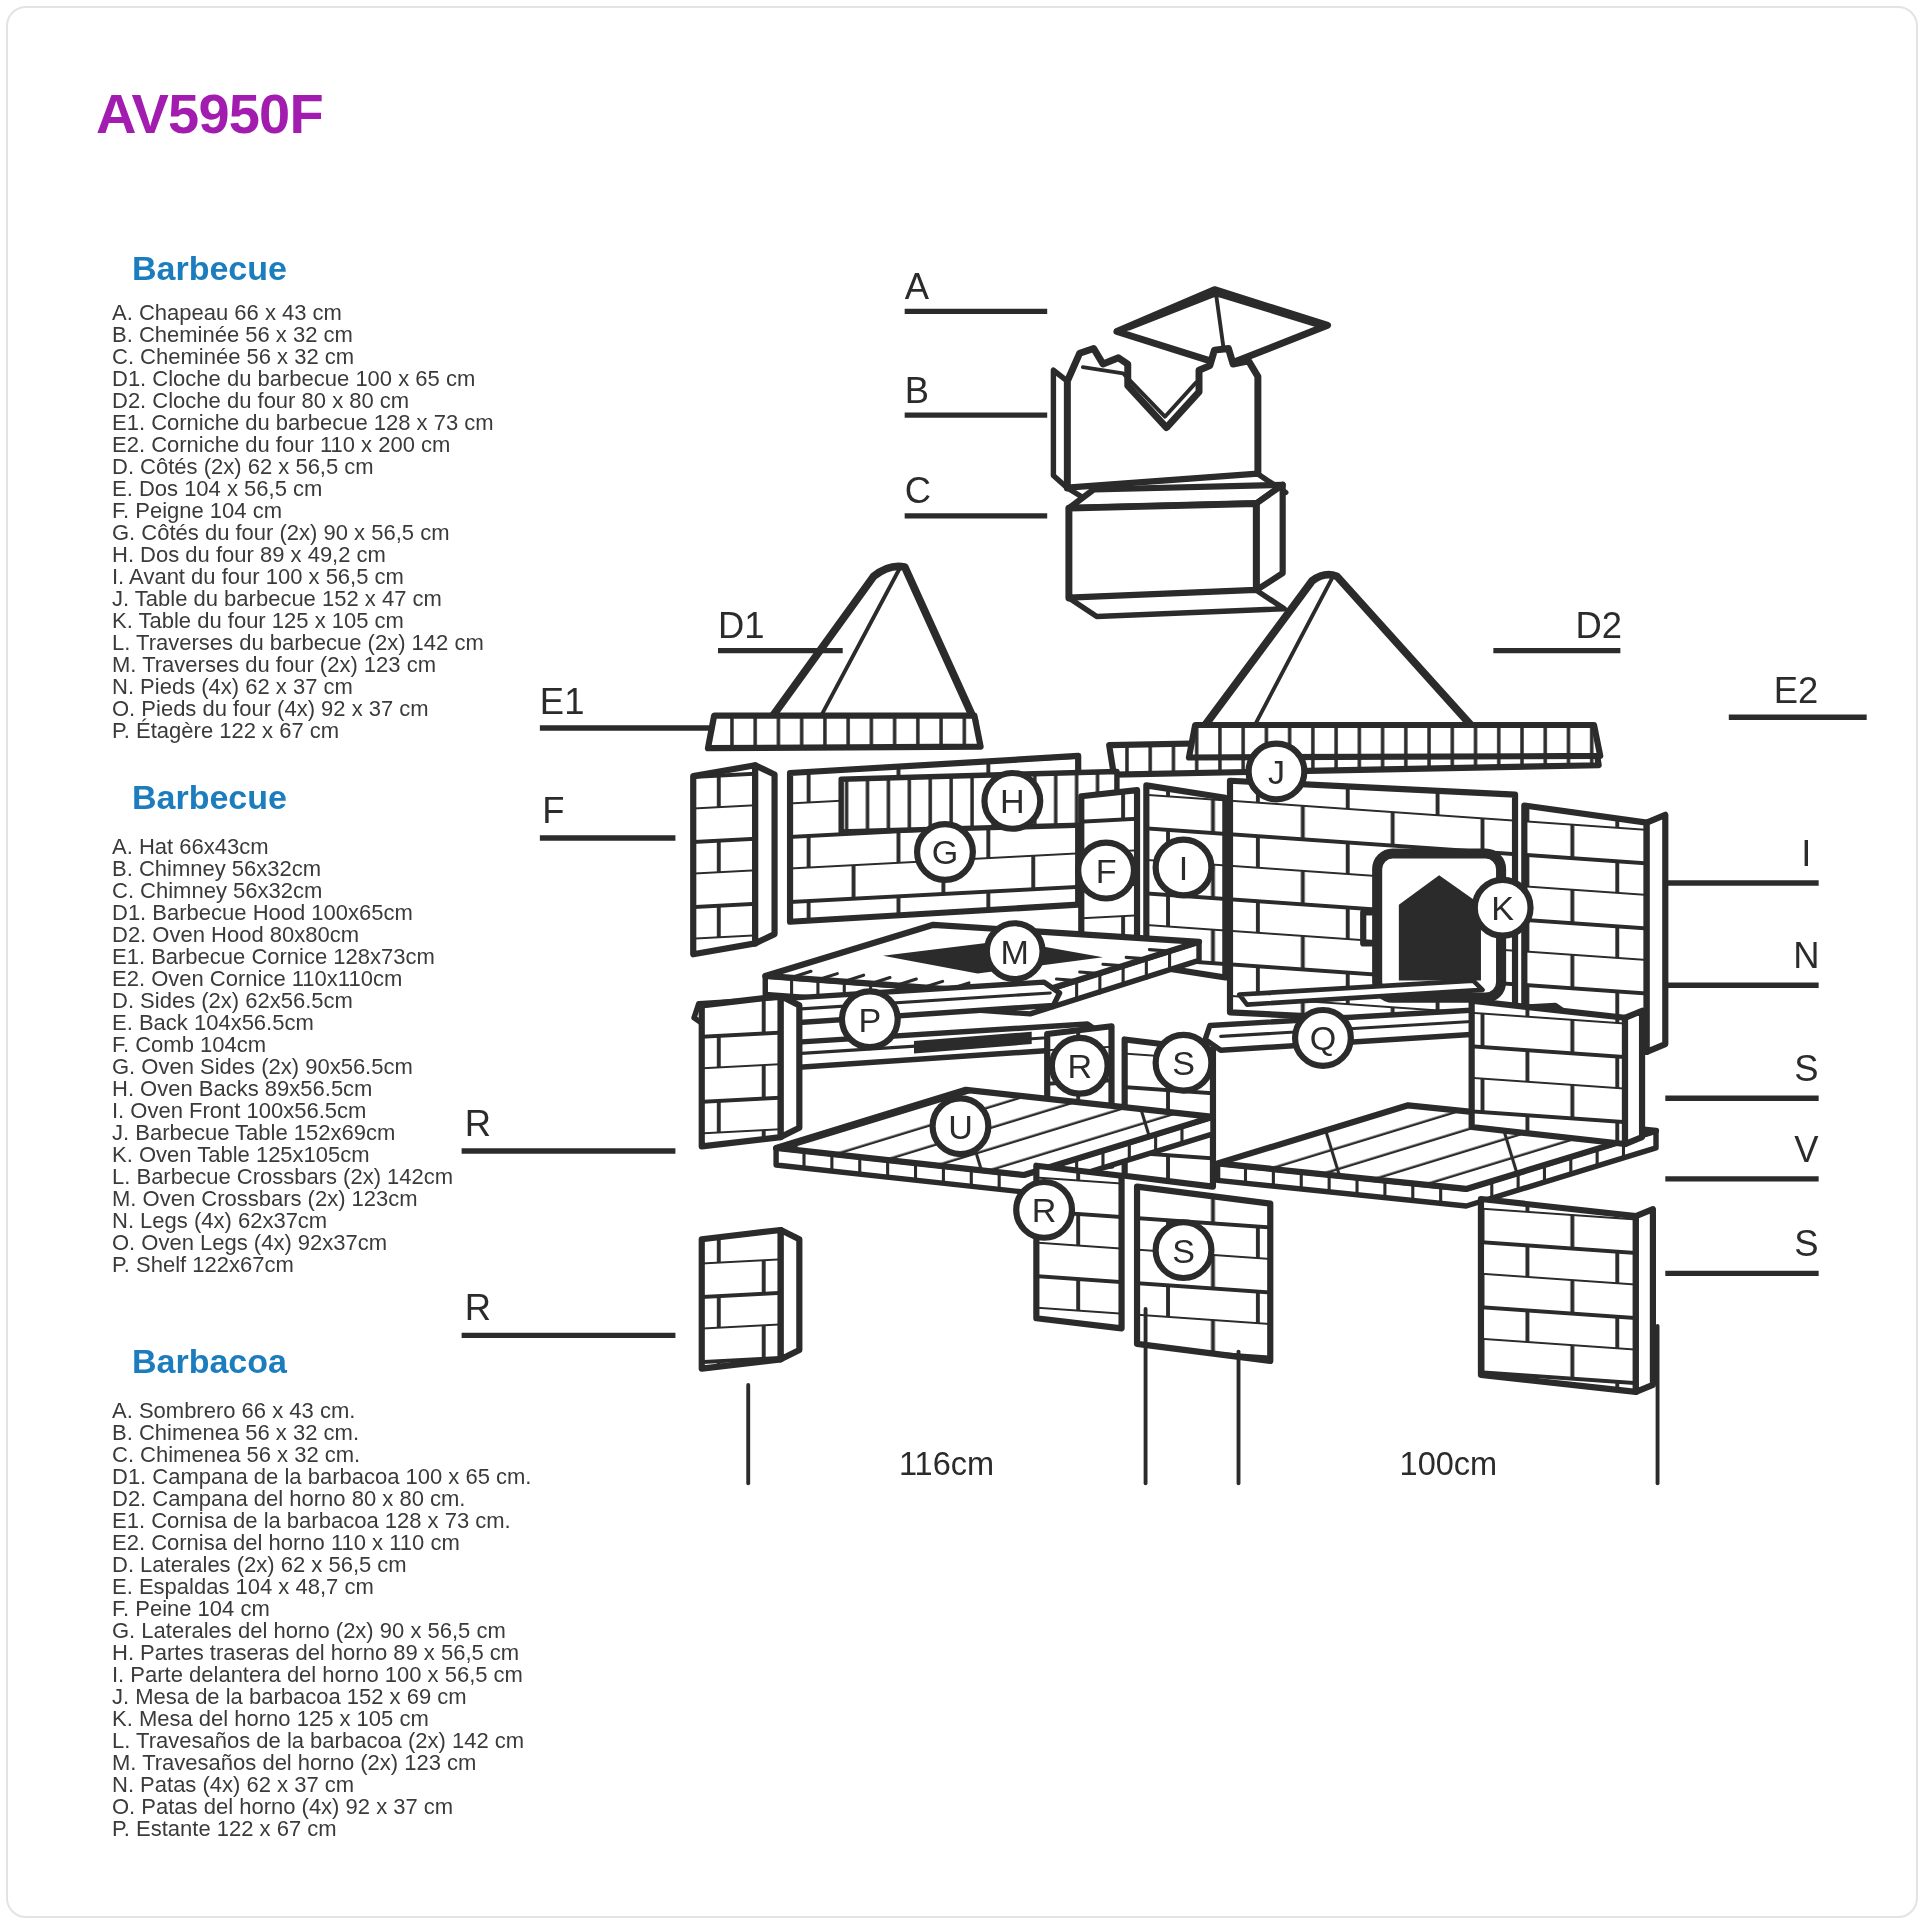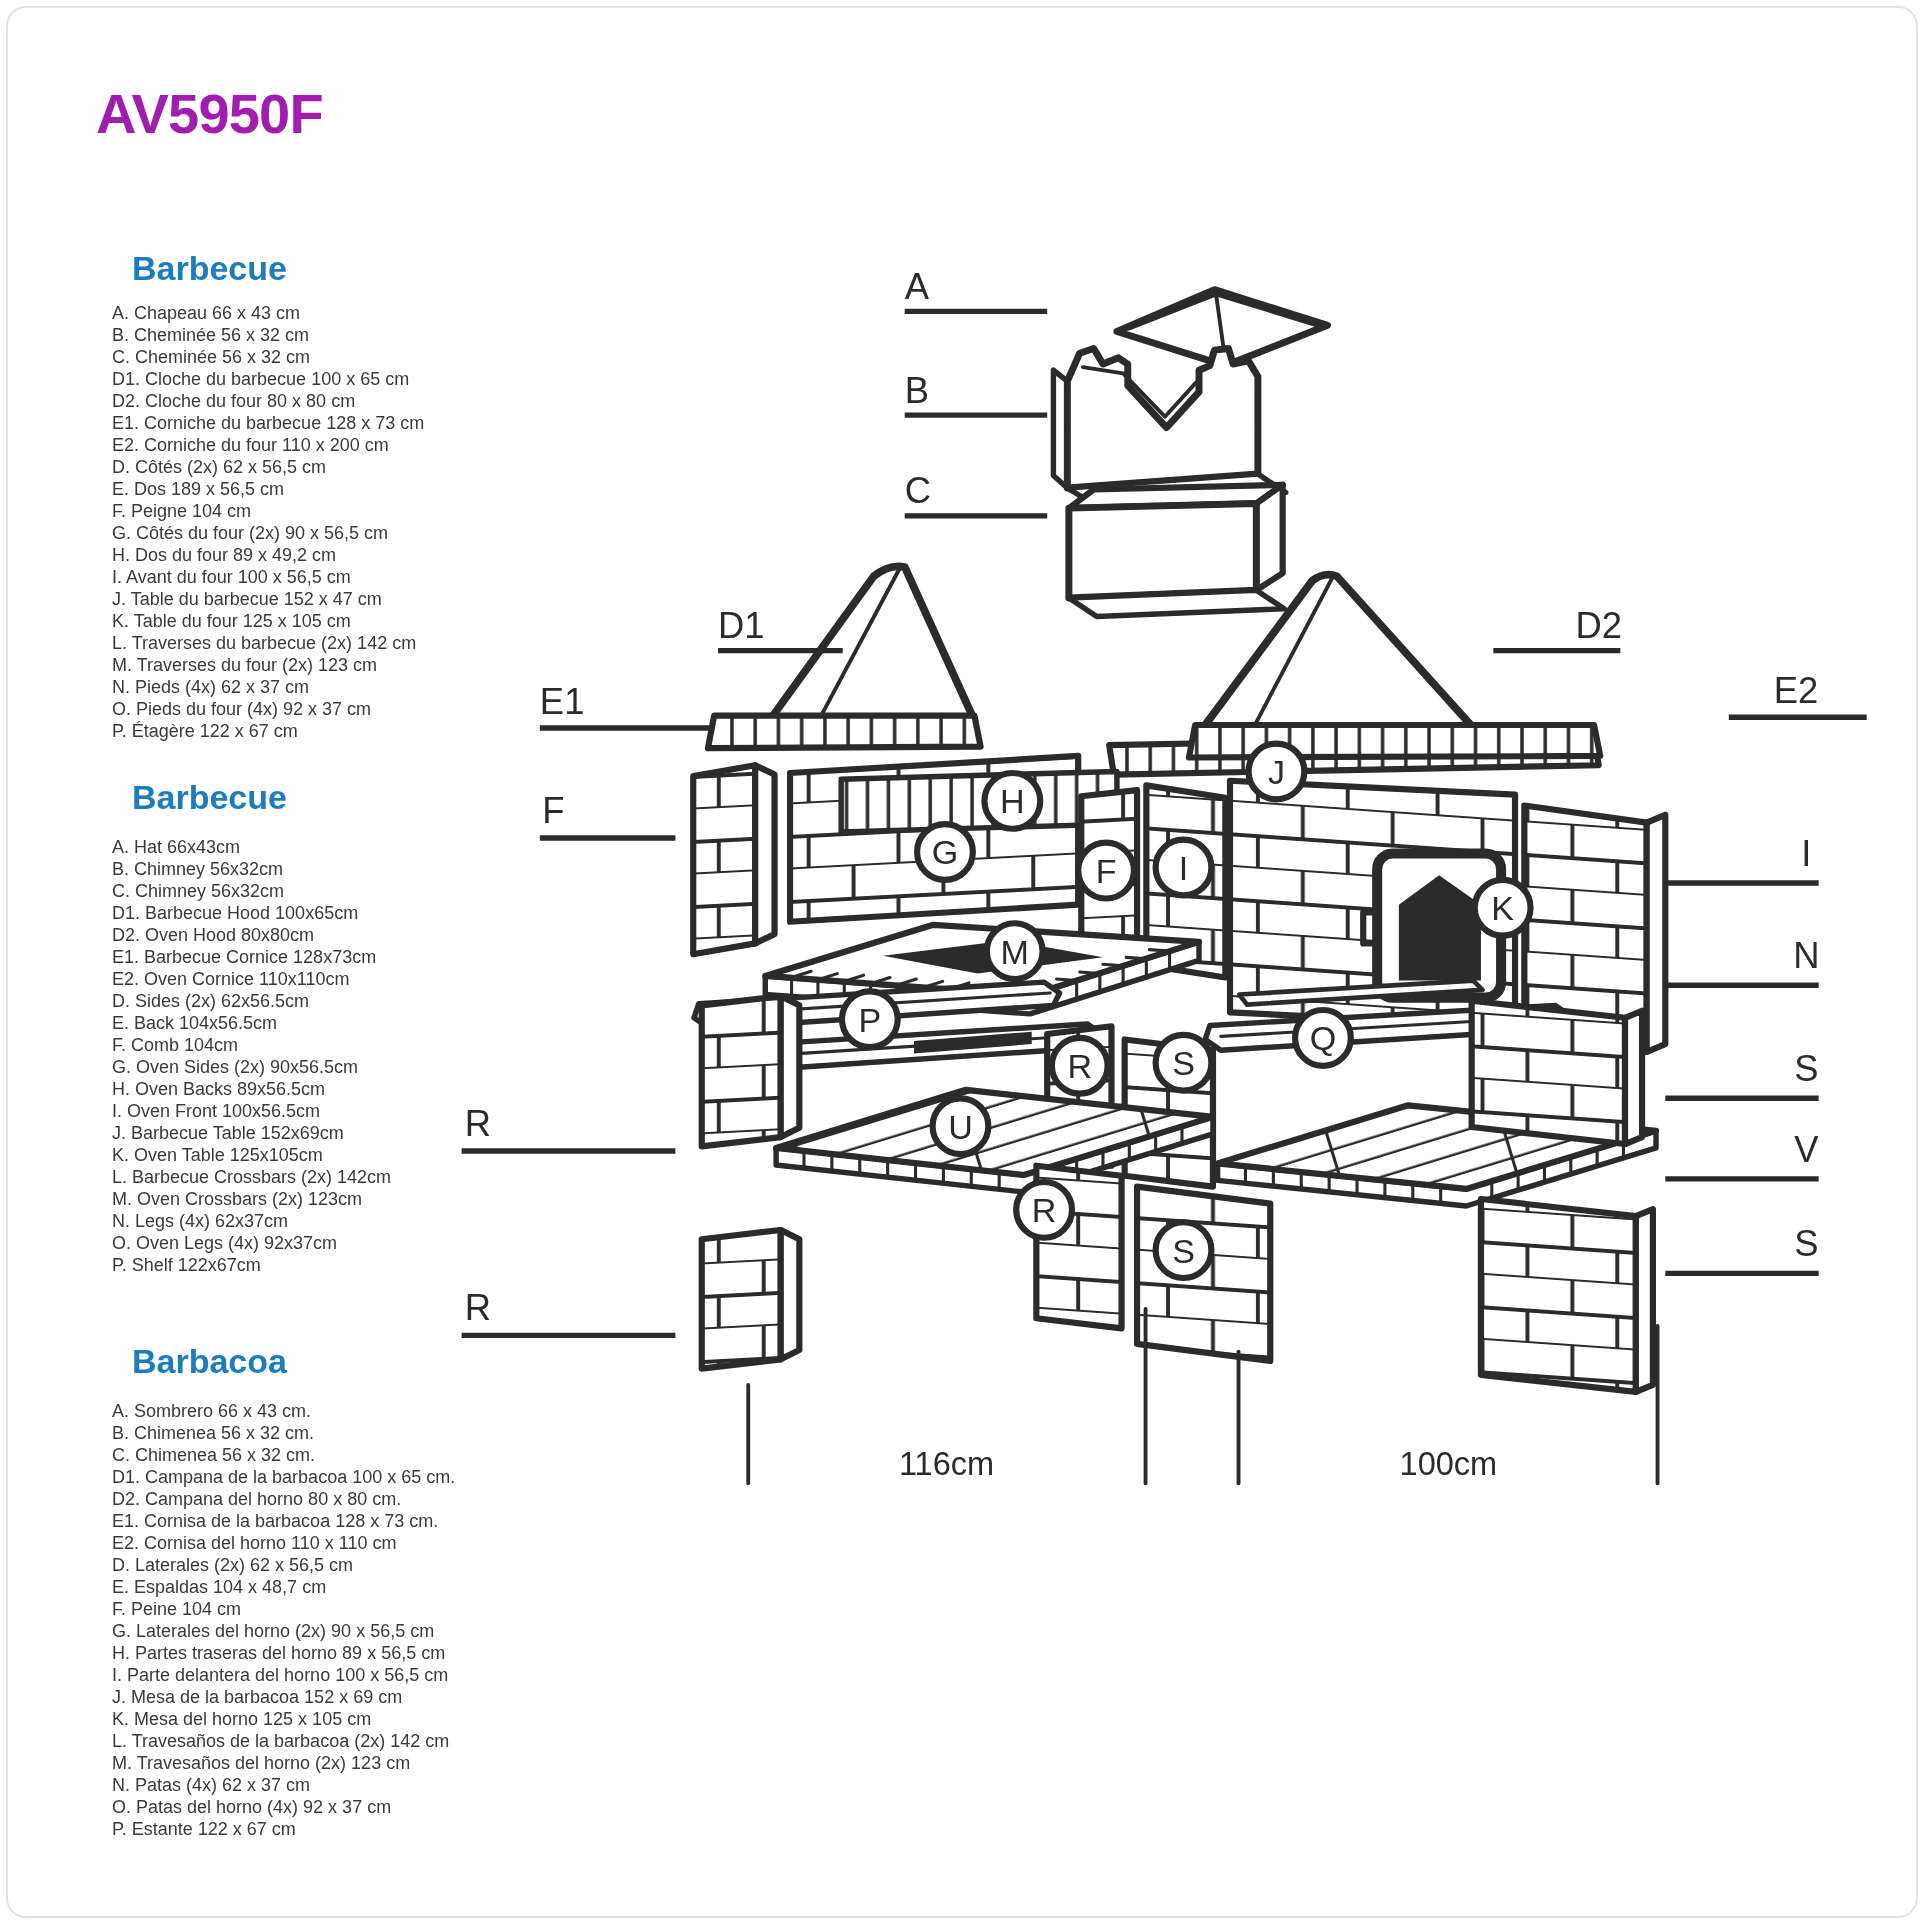--- a/index.html
+++ b/index.html
@@ -4,21 +4,21 @@
 <style>
   html,body{margin:0;padding:0;background:#fff;}
   body{width:1924px;height:1924px;position:relative;overflow:hidden;
        font-family:"Liberation Sans",sans-serif;color:#3a3a3a;}
   .frame{position:absolute;left:6.2px;top:6.2px;right:6.2px;bottom:6.2px;
          border:2.3px solid #e3e3e3;border-radius:20px;pointer-events:none;}
   .title{position:absolute;left:96px;top:81px;font-size:56px;font-weight:bold;
          color:#a21caf;letter-spacing:-0.8px;}
   h2.sec{position:absolute;left:132px;margin:0;font-size:34px;font-weight:bold;
          color:#1b7cbe;}
-  .plist{position:absolute;left:112px;font-size:18px;line-height:22px;
+  .plist{position:absolute;left:112px;font-size:22px;line-height:22px;
          color:#3a3a3a;white-space:nowrap;}
   .pi{height:22px;}
   svg{position:absolute;left:0;top:0;}
   svg text{font-family:"Liberation Sans",sans-serif;fill:#2b2b2b;}
   .callout{font-size:47px;}
   .circ-t{font-size:44px;}
   .dim{font-size:42px;}
 </style>
 </head>
 <body>
@@ -30,21 +30,21 @@
 <h2 class="sec" style="top:249px">Barbecue</h2>
 <div class="plist" style="top:302px">
     <div class="pi">A. Chapeau 66 x 43 cm</div>
     <div class="pi">B. Cheminée 56 x 32 cm</div>
     <div class="pi">C. Cheminée 56 x 32 cm</div>
     <div class="pi">D1. Cloche du barbecue 100 x 65 cm</div>
     <div class="pi">D2. Cloche du four 80 x 80 cm</div>
     <div class="pi">E1. Corniche du barbecue 128 x 73 cm</div>
     <div class="pi">E2. Corniche du four 110 x 200 cm</div>
     <div class="pi">D. Côtés (2x) 62 x 56,5 cm</div>
-    <div class="pi">E. Dos 189 x 56,5 cm</div>
+    <div class="pi">E. Dos 104 x 56,5 cm</div>
     <div class="pi">F. Peigne 104 cm</div>
     <div class="pi">G. Côtés du four (2x) 90 x 56,5 cm</div>
     <div class="pi">H. Dos du four 89 x 49,2 cm</div>
     <div class="pi">I. Avant du four 100 x 56,5 cm</div>
     <div class="pi">J. Table du barbecue 152 x 47 cm</div>
     <div class="pi">K. Table du four 125 x 105 cm</div>
     <div class="pi">L. Traverses du barbecue (2x) 142 cm</div>
     <div class="pi">M. Traverses du four (2x) 123 cm</div>
     <div class="pi">N. Pieds (4x) 62 x 37 cm</div>
     <div class="pi">O. Pieds du four (4x) 92 x 37 cm</div>

